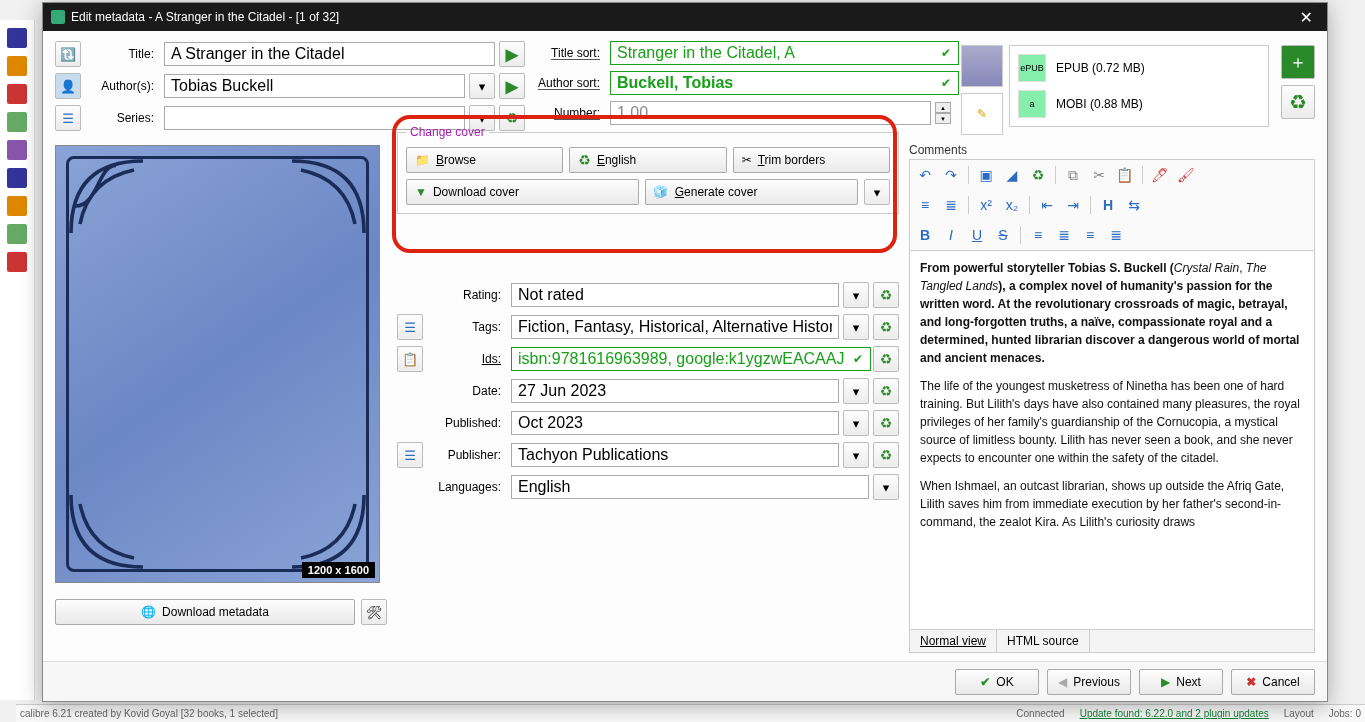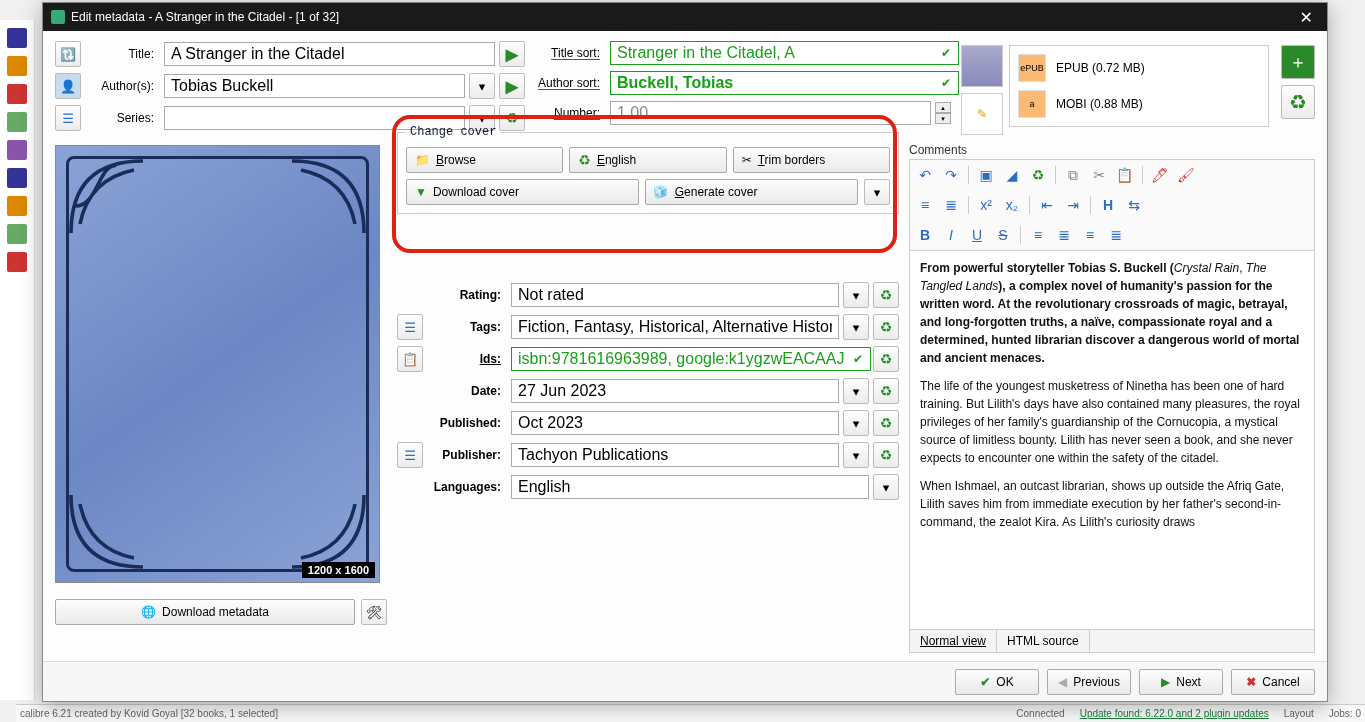--- a/index.html
+++ b/index.html
@@ -22,49 +22,49 @@
 .titlebar .tbicon { width:14px; height:14px; background:#3a7; margin-right:6px; border-radius:2px;}
 .titlebar .close { margin-left:auto; font-size:16px; cursor:pointer; padding:0 6px;}
 
 .dlg-body { flex:1; display:flex; flex-direction:column; padding: 10px 12px 8px 12px; overflow:hidden; }
 
 .top-fields { display:flex; gap:6px; align-items:flex-start; }
 .left-fields { width: 470px; }
 .mid-fields { width: 420px; }
 .formats-pane { flex:1; border:1px solid #ccc; background:#fff; height: 82px; margin-top: 4px; padding:4px; }
 .fmt-row { display:flex; align-items:center; gap:10px; padding:4px; }
-.fmt-ic { width:28px; height:28px; border:1px solid #ddd; background:#fdba74; display:flex; align-items:center; justify-content:center; font-size:9px; }
+.fmt-ic { width:28px; height:28px; border:1px solid #ddd; background:#86efac; display:flex; align-items:center; justify-content:center; font-size:9px; }
 
 .frow { display:flex; align-items:center; margin-bottom: 6px; gap:4px; }
 .frow label { width: 75px; text-align:right; padding-right:6px; }
 .frow .labx { width:75px; text-align:right; padding-right:6px; text-decoration:underline; text-decoration-color:#555; text-underline-offset:2px;}
 input[type=text], .cbx { height:24px; border:1px solid #aaa; padding: 0 6px; background:#fff; font-size:16px; }
 .icon-btn { width:26px; height:26px; border:1px solid #bbb; background:linear-gradient(#fdfdfd,#ececec); display:flex; align-items:center; justify-content:center; cursor:pointer; border-radius:2px; font-size:13px; }
 .green-arr { color:#2a8a2a; font-weight:bold; font-size:16px; }
 .recycle { color:#2a8a2a; font-size:14px; }
 .valid-input { border:1px solid #18a018 !important; color:#18a018; }
 
 .main-row { flex:1; display:flex; gap:10px; margin-top: 6px; min-height:0; }
 .cover-col { width: 332px; display:flex; flex-direction:column; }
 .cover-img { width: 325px; height: 438px; background: linear-gradient(145deg,#8ba3d6,#6b87c4,#8ba3d6); border:1px solid #888; position:relative; display:flex; align-items:center; justify-content:center; overflow:hidden; margin-top:2px;}
 .cover-img .ornament { position:absolute; inset:10px; border:3px solid #1a2d5a; border-radius:8px; }
 .cover-img .dim { position:absolute; right:4px; bottom:4px; background:#000; color:#fff; font-size:11px; font-weight:bold; padding:2px 6px;}
 
 .mid-col { width: 502px; display:flex; flex-direction:column; position:relative; }
 .change-cover-box { border:2px solid transparent; padding: 8px; margin-bottom: 10px; }
-.change-cover-box legend { padding:0 4px; color:#0f172a;font-family:Liberation Mono, monospace; }
+.change-cover-box legend { padding:0 4px; color:#a21caf; }
 .red-highlight { position:absolute; left:-5px; top:-28px; width: 505px; height: 138px; border:4px solid #d21; border-radius:18px; pointer-events:none; z-index:5; }
 .btn { height:26px; border:1px solid #aaa; background:linear-gradient(#fdfdfd,#e9e9e9); padding:0 8px; display:inline-flex; align-items:center; gap:6px; cursor:pointer; border-radius:2px; font-size:12px;}
 .cover-btns { display:flex; gap:6px; margin-bottom:6px;}
 .cover-btns .btn { flex:1; }
 .cover-btns2 { display:flex; gap:6px;}
 .cover-btns2 .btn { }
 
 .meta-fields { margin-top: 40px; }
-.meta-fields .frow label { width:80px;font-weight:bold; }
+.meta-fields .frow label { width:80px; }
 
 .right-col { flex:1; display:flex; flex-direction:column; min-width:0; }
 .comments-hdr { font-size:12px; margin-bottom:2px; color:#333; }
 .toolbar { border:1px solid #ccc; border-bottom:none; background:#fafafa; padding:4px; display:flex; flex-wrap:wrap; gap:4px; }
 .toolbar .tb { width:22px; height:22px; display:flex; align-items:center; justify-content:center; color:#2d6cc4; cursor:pointer; font-size:14px; }
 .toolbar .tb.gr { color:#2a8a2a; } .toolbar .tb.rd { color:#c33; } .toolbar .tb.gy{color:#888;}
 .toolbar .sep { width:1px; background:#ccc; margin:2px 2px; }
 .editor { flex:1; border:1px solid #ccc; background:#fff; padding:8px 10px; overflow-y:auto; font-family: Verdana, sans-serif; font-size:12px; line-height:1.5; color:#111;}
 .editor p { margin-bottom:10px;}
 .view-tabs { display:flex; border:1px solid #ccc; border-top:none; background:#f4f4f4;}

